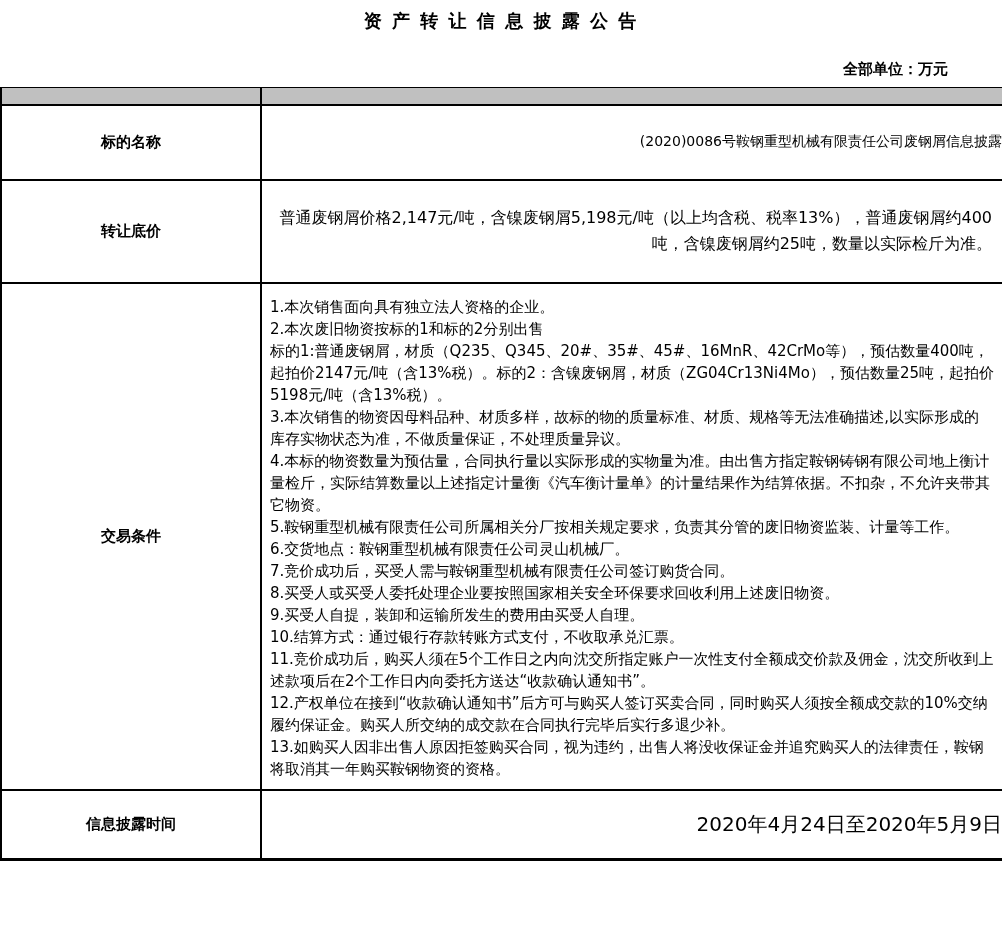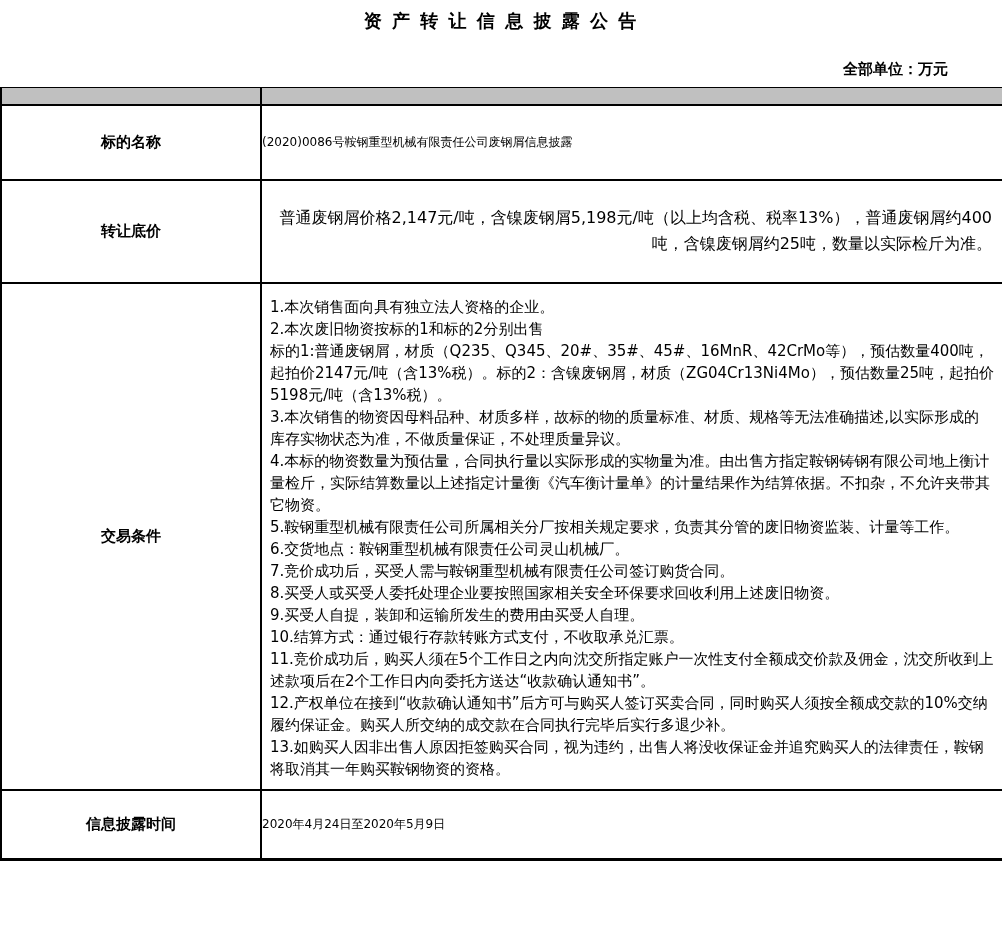--- a/index.html
+++ b/index.html
@@ -56,21 +56,21 @@
 
   td.label-cell {
     text-align: center;
     font-weight: bold;
     font-size: 15px;
   }
   td.value-cell {
     font-size: 15px;
   }
   tr.row-name td { height: 75px; }
-  tr.row-name td.value-cell { text-align: left; font-size: 12px; }
+  tr.row-name td.value-cell { text-align: right; font-size: 14px; }
 
   tr.row-price td { height: 103px; }
   tr.row-price td.value-cell {
     padding: 1px 10px;
     line-height: 26px;
     font-size: 16px;
     text-align: right;
   }
 
   tr.row-cond td { height: 507px; }
@@ -78,21 +78,21 @@
     vertical-align: top;
     padding: 12px 8px 0 8px;
   }
   .cond-line {
     font-size: 15px;
     line-height: 22px;
     white-space: pre-wrap;
   }
 
   tr.row-time td { height: 70px; }
-  tr.row-time td.value-cell { text-align: left; font-size: 12px; }
+  tr.row-time td.value-cell { text-align: right; font-size: 20px; }
 
   tr.row-time td { border-bottom: 3px solid #000000; text-align: center; }
 
   
   .doc-footer {
     padding: 7px 0 0 5px;
     font-size: 14px;
   }
   .doc-footer .f-line {
     line-height: 18px;

